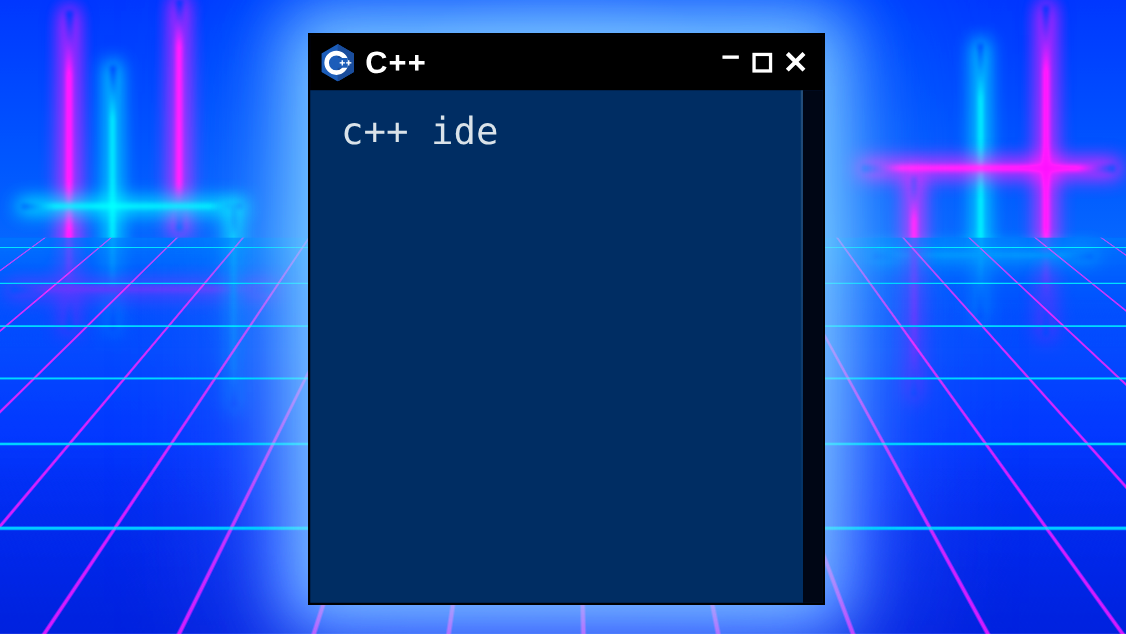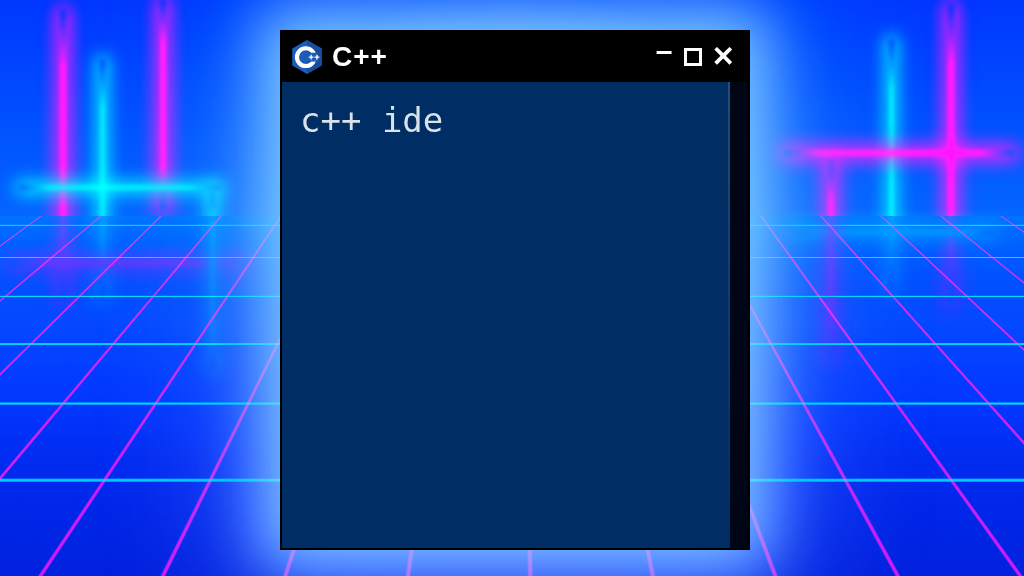--- a/index.html
+++ b/index.html
@@ -50,21 +50,21 @@
     letter-spacing:1px;
   }
   .title-left { display:flex; align-items:center; gap:10px; }
   .app-icon { width:30px; height:34px; display:block; }
   .win-controls { display:flex; align-items:center; gap:10px; }
   .win-controls span { color:#fff; display:inline-block; }
   .ctl-min  { font-size:30px; font-weight:800; line-height:0; transform:translateY(-6px); }
   .ctl-max  { width:18px; height:18px; border:3px solid #fff; display:inline-block; }
   .ctl-close{ font-size:28px; font-weight:800; line-height:1; }
   .client {
-    position:relative; height:calc(100% - 50px); padding:16px 18px;
+    position:relative; height:calc(100% - 50px); padding:16px 28px;
     color:#d7dde2;
     font-family:"Consolas","Menlo","DejaVu Sans Mono",monospace;
     font-size:34px; line-height:1.35;
     border-right:18px solid #010b16;
   }
   .client::after{ 
     content:""; position:absolute; top:0; right:0; width:2px; height:100%;
     background:linear-gradient(180deg, rgba(255,255,255,0.15), rgba(0,0,0,0));
   }
 </style>

